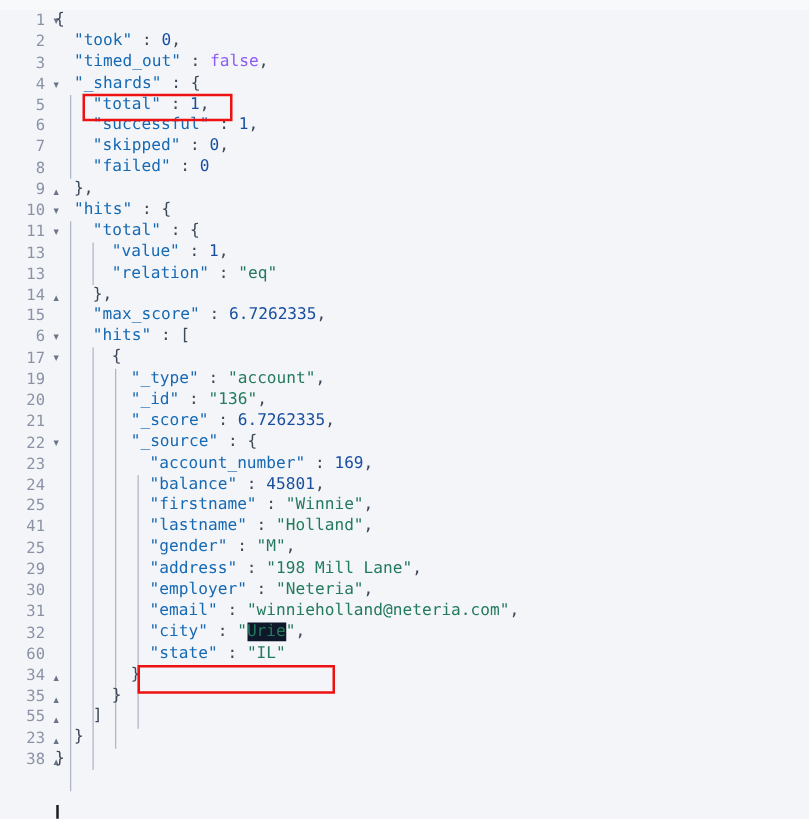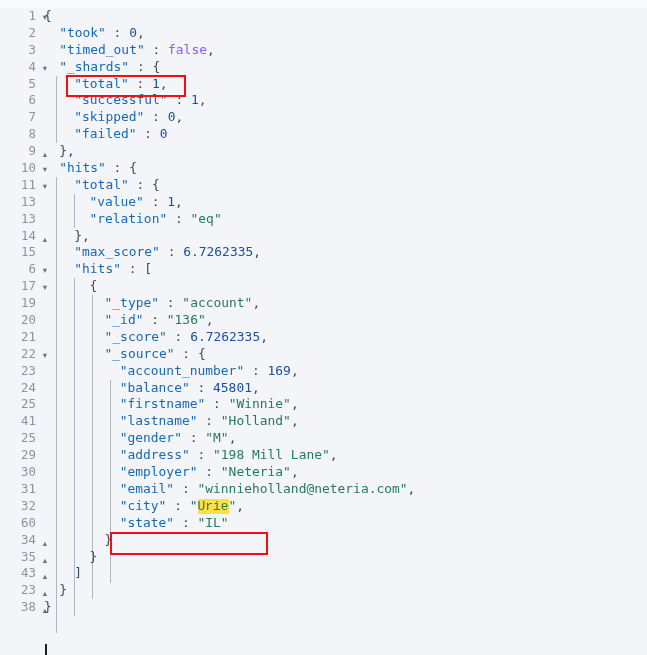--- a/index.html
+++ b/index.html
@@ -81,21 +81,21 @@
     font-size: 12.9px;
     letter-spacing: 0.02px;
   }
 
   
   .k    { color: #1669b3; }  
   .p    { color: #3b4859; }  
   .s    { color: #237a5c; }  
   .n    { color: #1a4fa0; }  
   .b    { color: #8b5cf6; }  
-  .hl   { background: #fde047; color: #237a5c; font-family: Liberation Mono, monospace; }
+  .hl   { background: #0f172a; color: #237a5c; }
 
   
   .guides {
     position: absolute;
     left: 0; top: 0;
     width: 647px;
     height: 647px;
     pointer-events: none;
   }
   .guide {
@@ -163,21 +163,21 @@
         <div class="line"><span class="gutter">25</span><span class="content" style="left: 119.7px;"><span class="k">"firstname"</span><span class="p"> : </span><span class="s">"Winnie"</span><span class="p">,</span></span></div>
         <div class="line"><span class="gutter">41</span><span class="content" style="left: 119.7px;"><span class="k">"lastname"</span><span class="p"> : </span><span class="s">"Holland"</span><span class="p">,</span></span></div>
         <div class="line"><span class="gutter">25</span><span class="content" style="left: 119.7px;"><span class="k">"gender"</span><span class="p"> : </span><span class="s">"M"</span><span class="p">,</span></span></div>
         <div class="line"><span class="gutter">29</span><span class="content" style="left: 119.7px;"><span class="k">"address"</span><span class="p"> : </span><span class="s">"198 Mill Lane"</span><span class="p">,</span></span></div>
         <div class="line"><span class="gutter">30</span><span class="content" style="left: 119.7px;"><span class="k">"employer"</span><span class="p"> : </span><span class="s">"Neteria"</span><span class="p">,</span></span></div>
         <div class="line"><span class="gutter">31</span><span class="content" style="left: 119.7px;"><span class="k">"email"</span><span class="p"> : </span><span class="s">"winnieholland@neteria.com"</span><span class="p">,</span></span></div>
         <div class="line"><span class="gutter">32</span><span class="content" style="left: 119.7px;"><span class="k">"city"</span><span class="p"> : </span><span class="s">"</span><span class="hl">Urie</span><span class="s">"</span><span class="p">,</span></span></div>
         <div class="line"><span class="gutter">60</span><span class="content" style="left: 119.7px;"><span class="k">"state"</span><span class="p"> : </span><span class="s">"IL"</span></span></div>
         <div class="line"><span class="gutter">34</span><span class="fold up">▴</span><span class="content" style="left: 104.56px;"><span class="p">}</span></span></div>
         <div class="line"><span class="gutter">35</span><span class="fold up">▴</span><span class="content" style="left: 89.42px;"><span class="p">}</span></span></div>
-        <div class="line"><span class="gutter">43</span><span class="fold up">▴</span><span class="content" style="left: 74.28px;"><span class="p">]</span></span></div>
+        <div class="line"><span class="gutter">55</span><span class="fold up">▴</span><span class="content" style="left: 74.28px;"><span class="p">]</span></span></div>
         <div class="line"><span class="gutter">23</span><span class="fold up">▴</span><span class="content" style="left: 59.14px;"><span class="p">}</span></span></div>
         <div class="line"><span class="gutter">38</span><span class="fold up">▴</span><span class="content" style="left: 44px;"><span class="p">}</span></span></div>
       </div>
     <div id="annots">
         <div class="annot" style="left: 66px; top: 67px; width: 120px; height: 22px; border-color: rgb(238, 17, 17);"></div>
         <div class="annot" style="left: 110px; top: 524px; width: 158px; height: 23px; border-color: rgb(238, 17, 17);"></div>
       </div>
     <div class="caret" id="caret" style="left: 45px; top: 636px; height: 12px;"></div>
   </div>
 

